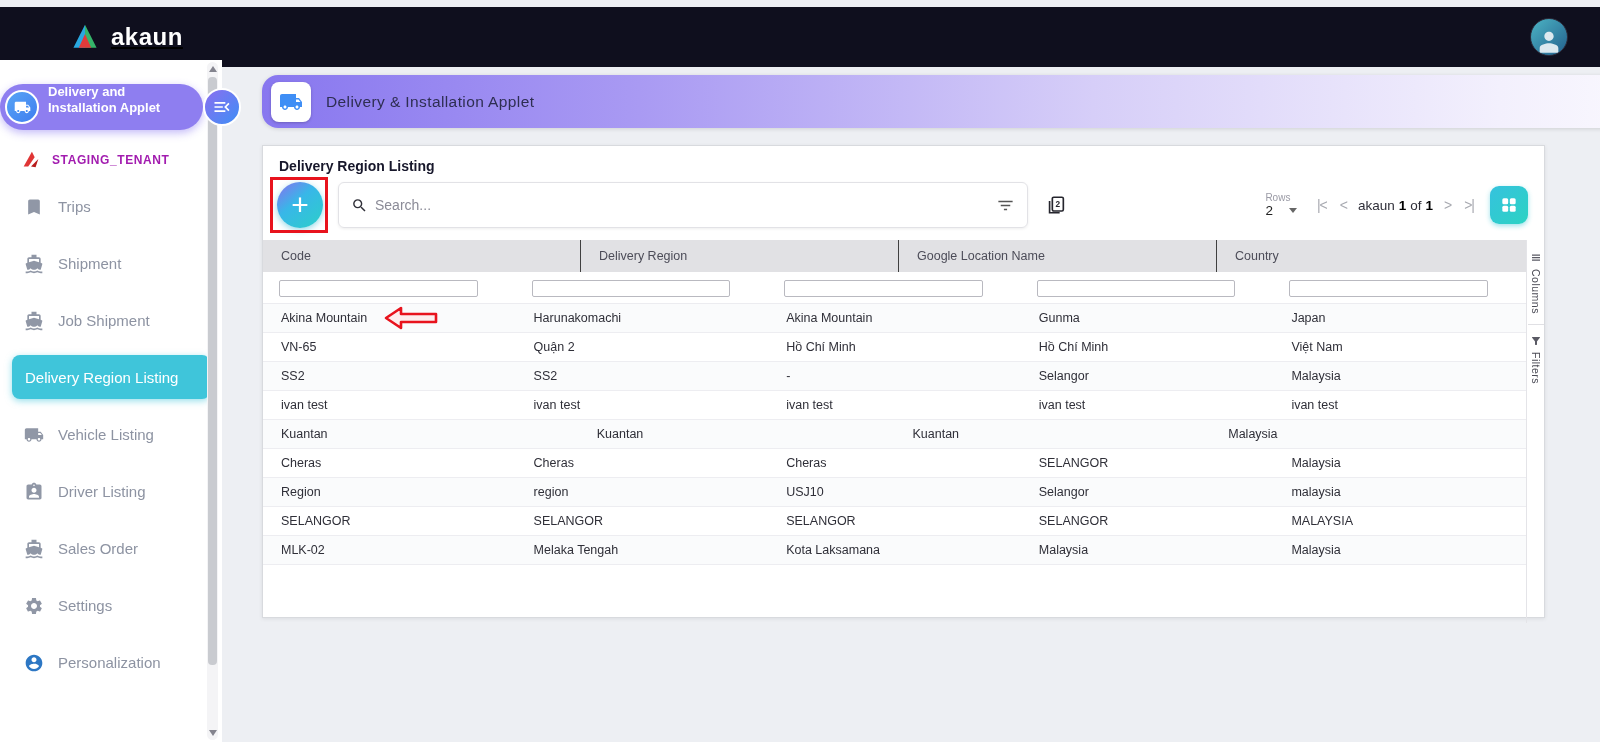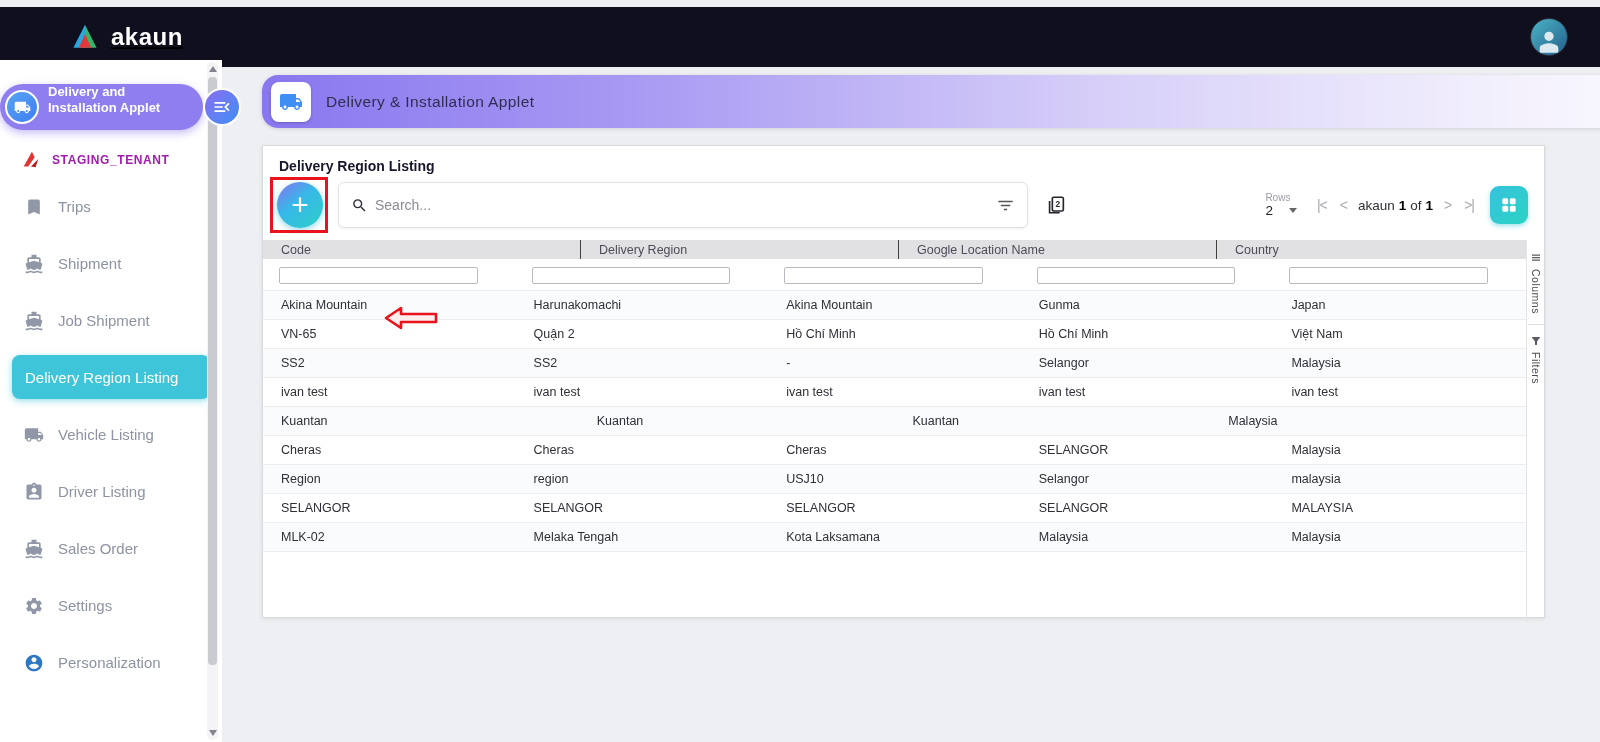--- a/index.html
+++ b/index.html
@@ -92,21 +92,21 @@
   .pg-btn { cursor:pointer; font-size:14px; color:#a7a9b0; letter-spacing:-1px; padding:0 2px; }
   .pg-text { color:#2e2e38; font-size:13.5px; display:flex; gap:4px; align-items:center; }
   .pg-num { font-weight:bold; color:#000; }
   .grid-btn { width:38px; height:38px; border:none; border-radius:9px; cursor:pointer; color:#fff;
               background:linear-gradient(135deg,#36c2de,#2bd3c3); display:flex; align-items:center;
               justify-content:center; box-shadow:0 2px 5px rgba(40,190,210,.45); }
   .grid-btn svg { width:20px; height:20px; }
 
   
   .table { position:relative; margin-top:2px; padding-right:18px; height:383px; }
-  .thead { display:flex; background:#e1e1e4; height:19px;gap:8px; }
+  .thead { display:flex; background:#e1e1e4; height:32px;gap:8px; }
   .th { flex:1; display:flex; align-items:center; padding-left:18px; font-size:12.5px; color:#4c4c58;
         border-left:1px solid #404040; cursor:pointer; }
   .th:first-child { border-left:none; }
   .tfilter { display:flex; height:32px; align-items:center; border-bottom:1px solid #ececf0; }
   .tf { flex:1; padding-left:16px; }
   .col-filter { width:calc(100% - 38px); height:17px; border:1px solid #b9b9c0; border-radius:2px;
                 font-size:12px; padding:0 4px; font-family:inherit; }
   .tr { display:flex; height:29px; border-bottom:1px solid #ededf1; cursor:pointer; }
   .tr.alt { background:#fafbfc; }
   .td { flex:1; display:flex; align-items:center; padding-left:18px; font-size:12.5px; color:#2f2f38;

